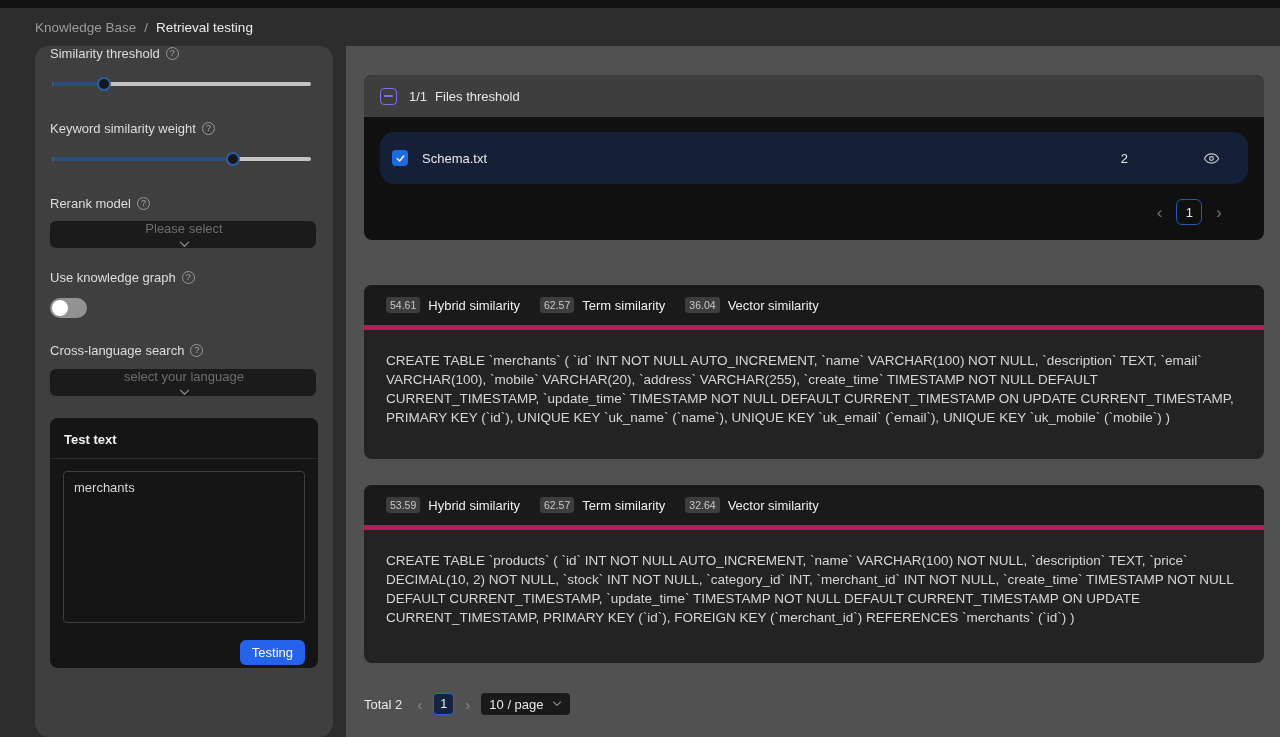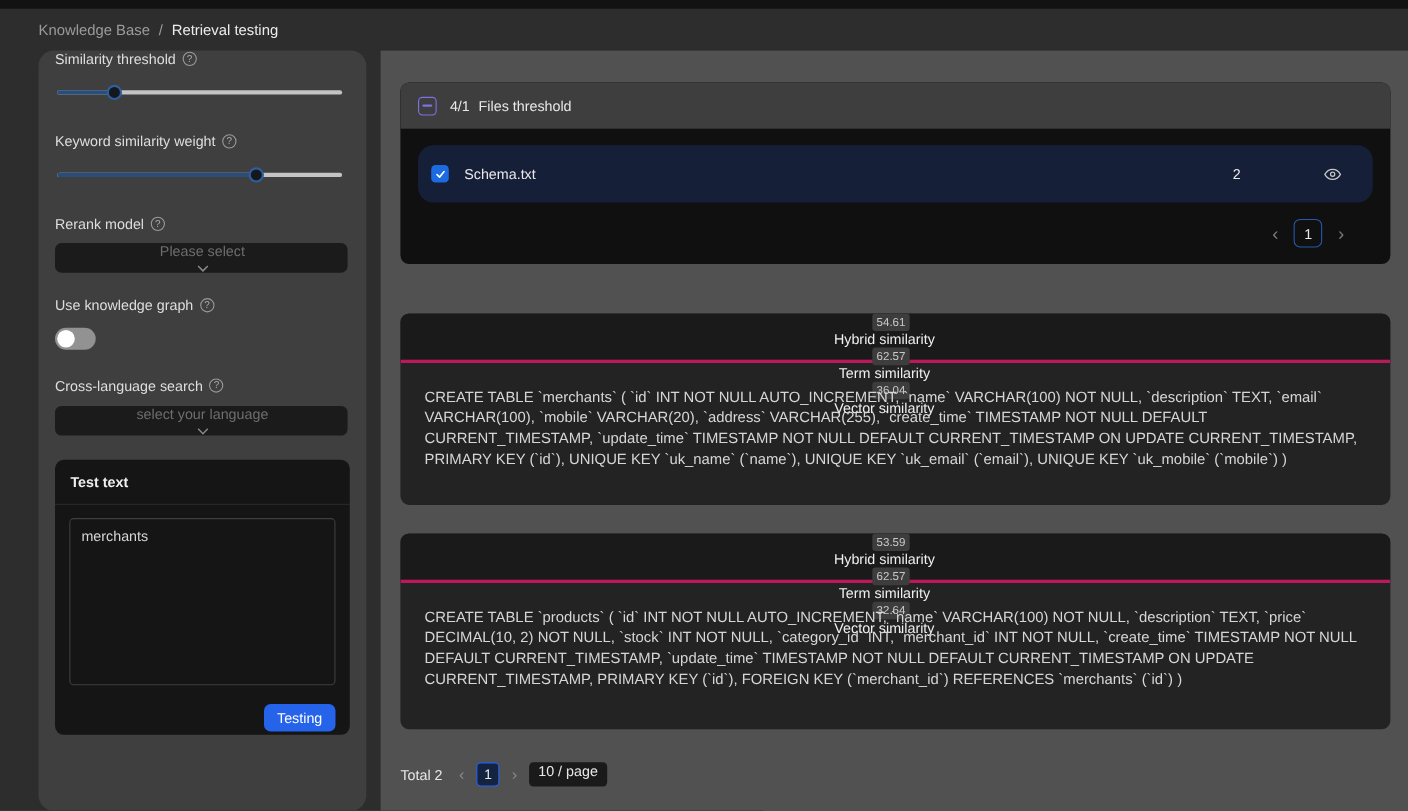--- a/index.html
+++ b/index.html
@@ -50,30 +50,30 @@
   .file-name { font-size:13px; color:#e8e8e8; margin-left:14px; flex:1; }
   .hit-count { font-size:13px; color:#e8e8e8; margin-right:72px; }
   .eye-btn { width:22px; height:22px; margin-right:26px; display:flex; align-items:center; justify-content:center; cursor:pointer; }
   .files-pagination { position:absolute; right:42px; top:124px; display:flex; align-items:center; gap:14px; }
   .pg-arrow { color:#7a7a7a; font-size:17px; line-height:1; cursor:pointer; }
   .pg-box { width:26px; height:26px; border:1px solid #2558b0; border-radius:6px; display:flex; align-items:center; justify-content:center; font-size:13px; color:#e8e8e8; cursor:pointer; }
 
   .result-card { position:absolute; left:18px; width:900px; border-radius:8px; background:#232323; overflow:hidden; }
   .result-card-1 { top:239px; height:174px; }
   .result-card-2 { top:439px; height:178px; }
-  .result-header { height:45px; background:#1a1a1a; border-bottom:3px solid #be185d; display:flex; align-items:center; padding:0 22px;flex-direction:column; }
+  .result-header { height:45px; background:#1a1a1a; border-bottom:5px solid #be185d; display:flex; align-items:center; padding:0 22px; }
   .score-badge { background:#3d3d3d; color:#c9c9c9; font-size:10.5px; padding:2px 4px; border-radius:3px; margin-right:8px; }
   .score-label { font-size:13px; color:#efefef; margin-right:20px; }
   .result-body { padding:21px 22px 0; font-size:13.5px; line-height:19px; color:#d6d6d6; }
 
   .footer-pagination { position:absolute; left:18px; top:646px; height:24px; display:flex; align-items:center; gap:11px; }
   .footer-total { font-size:13px; color:#e8e8e8; margin-right:4px; }
   .fpg-arrow { color:#8a8a8a; font-size:15px; line-height:1; cursor:pointer; }
   .fpg-box { min-width:21px; height:22px; background:#14233f; border:1px solid #2563eb; border-radius:4px; display:flex; align-items:center; justify-content:center; font-size:12.5px; color:#e8e8e8; padding:0 4px; cursor:pointer; }
-  .page-size-select { height:22px; background:#1a1a1a; border-radius:4px; display:flex; align-items:center; gap:8px; padding:0 8px; font-size:13px; color:#e8e8e8; cursor:pointer;flex-direction:column; }
+  .page-size-select { height:22px; background:#1a1a1a; border-radius:4px; display:flex; align-items:center; gap:8px; padding:0 8px; font-size:13px; color:#e8e8e8; cursor:pointer; }
 </style>
 </head>
 <body>
 
 <div class="top-strip"></div>
 
 <div class="app-header">
   <span class="crumb-parent">Knowledge Base</span>
   <span class="crumb-sep">/</span>
   <span class="crumb-current">Retrieval testing</span>
@@ -142,21 +142,21 @@
   </div>
 </div>
 
 <div class="main">
 
   <div class="files-card">
     <div class="files-card-header">
       <span class="cb-indeterminate">
           <span class="minus"></span>
         </span>
-      <span class="files-selected-count">4/1</span>
+      <span class="files-selected-count">1/1</span>
       <span class="files-selected-label">Files threshold</span>
     </div>
     <div class="file-row">
       <span class="cb-checked">
         <svg width="11" height="11" viewBox="0 0 24 24">
             <path d="M5 12.5l5 5 9-11" stroke="#ffffff" stroke-width="3.2" fill="none" stroke-linecap="round" stroke-linejoin="round"></path>
           </svg>
       </span>
       <span class="file-name">Schema.txt</span>
       <span class="hit-count">2</span>

